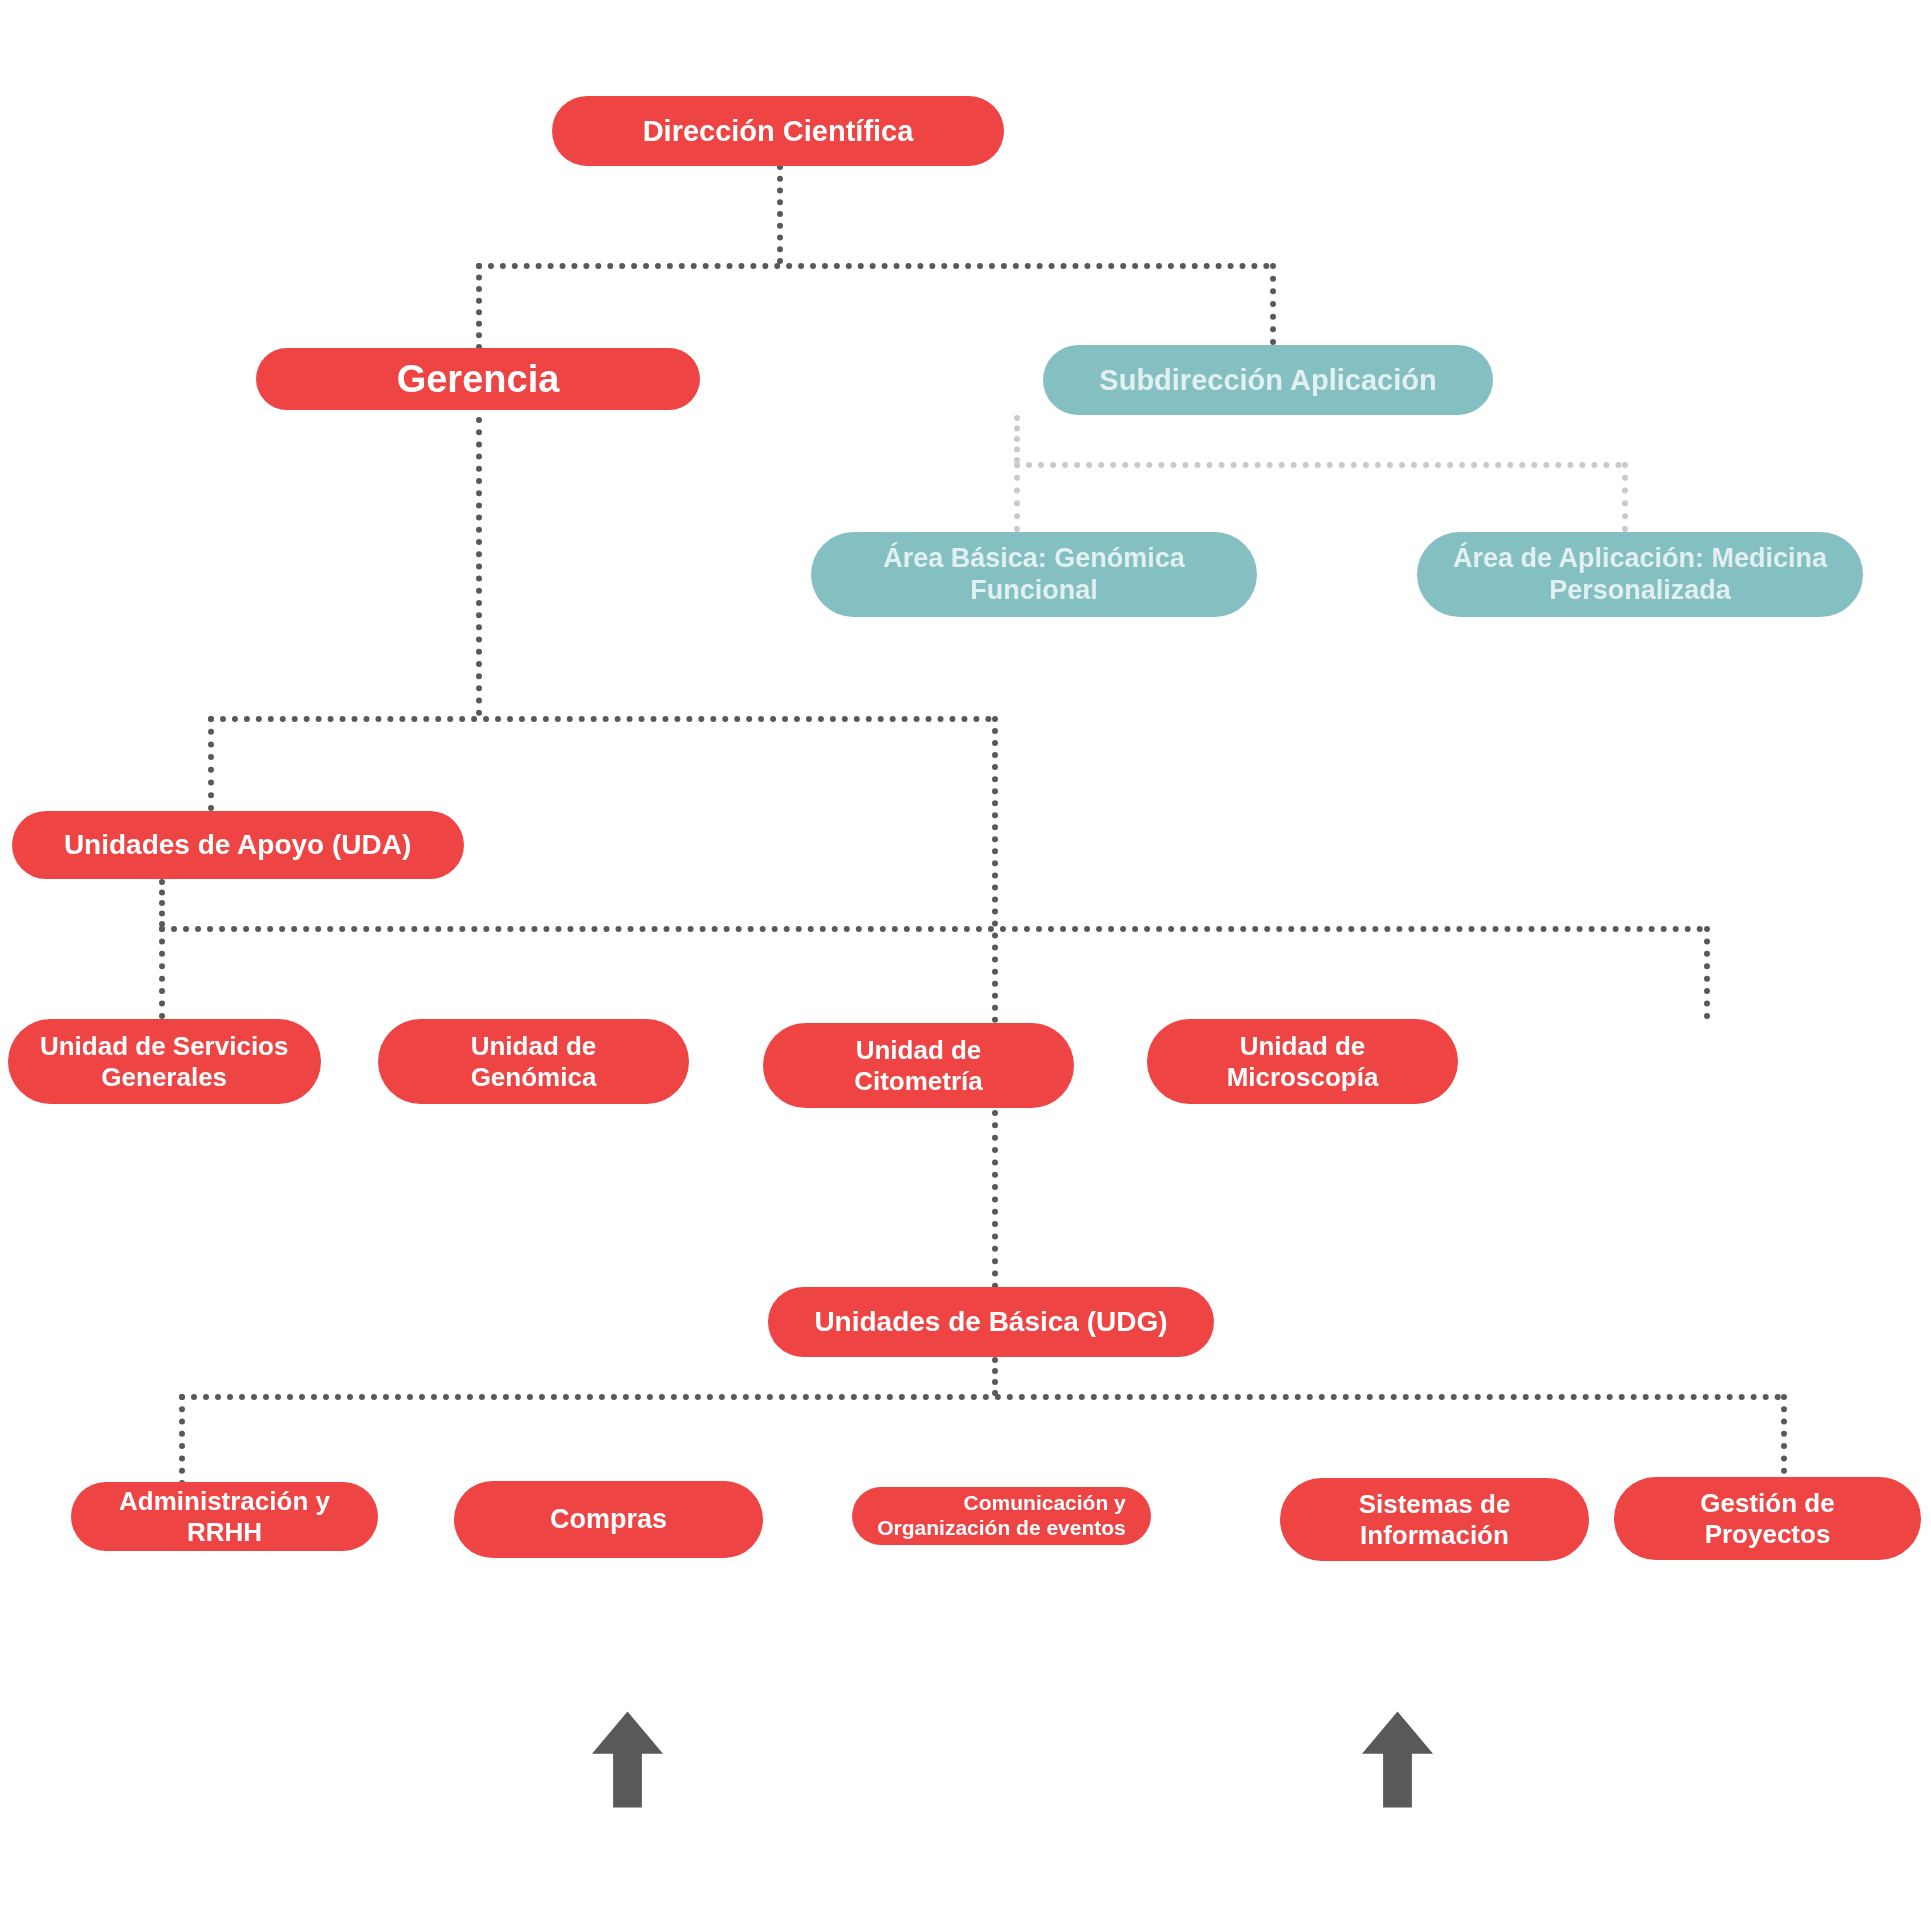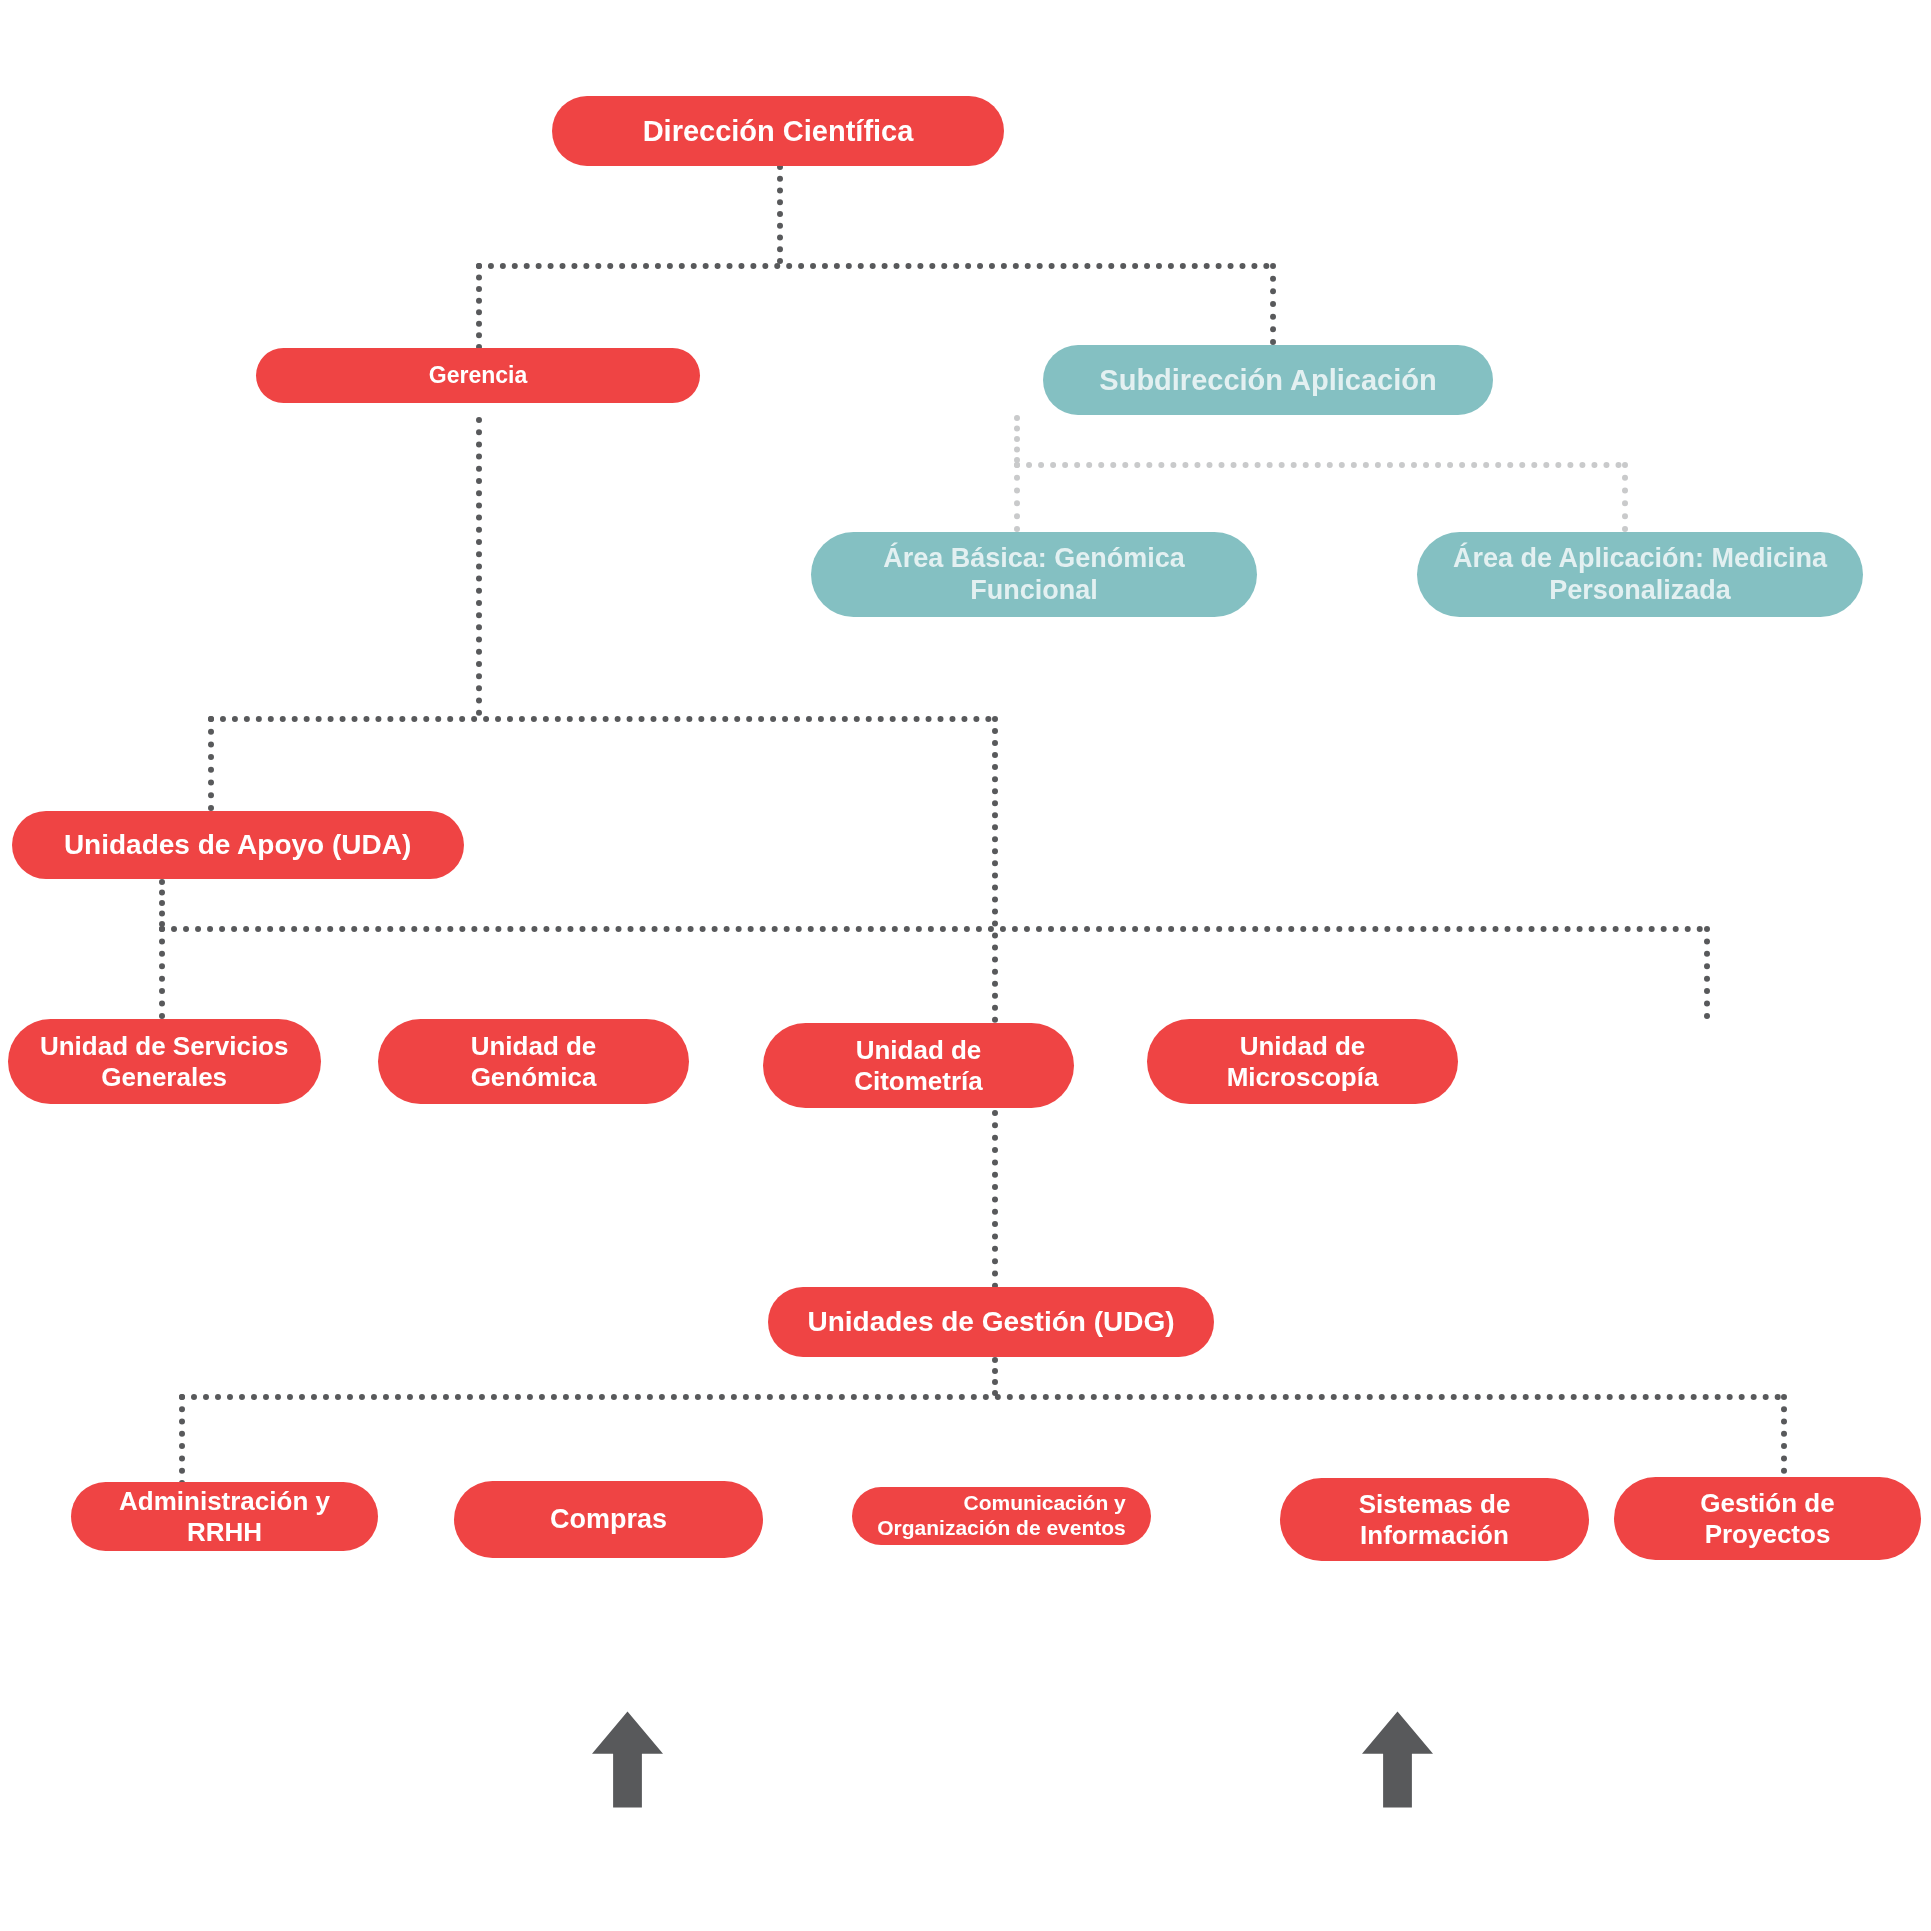--- a/index.html
+++ b/index.html
@@ -91,21 +91,21 @@
 
   <div class="conn v" style="left:992px; top:1110px; height:179px;"></div>
 
   <div class="conn v" style="left:992px; top:1357px; height:39px;"></div>
   <div class="conn h" style="left:179px; top:1394px; width:1603px;"></div>
   <div class="conn v" style="left:179px; top:1394px; height:92px;"></div>
   <div class="conn v" style="left:1781px; top:1394px; height:92px;"></div>
 
   <div class="node primary" style="left:552px; top:96px; width:452px; height:70px; font-size:29px;">Dirección Científica</div>
 
-  <div class="node primary" style="left:256px; top:348px; width:444px; height:55px; font-size:23px;">Gerencia</div>
+  <div class="node primary" style="left:256px; top:348px; width:444px; height:62px; font-size:38px;">Gerencia</div>
 
   <div class="node secondary" style="left:1043px; top:345px; width:450px; height:70px; font-size:29px;">Subdirección Aplicación</div>
 
   <div class="node secondary" style="left:811px; top:532px; width:446px; height:85px; font-size:27px;">Área Básica: Genómica
 Funcional</div>
 
   <div class="node secondary" style="left:1417px; top:532px; width:446px; height:85px; font-size:27px;">Área de Aplicación: Medicina
 Personalizada</div>
 
   <div class="node primary" style="left:11.6px; top:811px; width:452px; height:68px; font-size:28px;">Unidades de Apoyo (UDA)</div>
@@ -116,21 +116,21 @@
   <div class="node primary" style="left:378px; top:1019px; width:311px; height:85px; font-size:26px;">Unidad de
 Genómica</div>
 
   <div class="node primary" style="left:763px; top:1023px; width:311px; height:85px; font-size:26px;">Unidad de
 Citometría</div>
 
   <div class="node primary" style="left:1147px; top:1019px; width:311px; height:85px; font-size:26px;">Unidad de
 Microscopía</div>
 
 
-  <div class="node primary" style="left:768px; top:1287px; width:446px; height:70px; font-size:28px;">Unidades de Gestión (UDG)</div>
+  <div class="node primary" style="left:768px; top:1287px; width:446px; height:70px; font-size:28px;">Unidades de Básica (UDG)</div>
 
   <div class="node primary" style="left:71px; top:1482px; width:307px; height:69px; font-size:26px;">Administración y
 RRHH</div>
 
   <div class="node primary" style="left:454px; top:1481px; width:309px; height:77px; font-size:27px;">Compras</div>
 
   <div class="node primary" style="left:852px; top:1487px; width:299px; height:58px; font-size:21px;text-align:right;">Comunicación y
 Organización de eventos</div>
 
   <div class="node primary" style="left:1280px; top:1478px; width:309px; height:83px; font-size:26px;">Sistemas de

